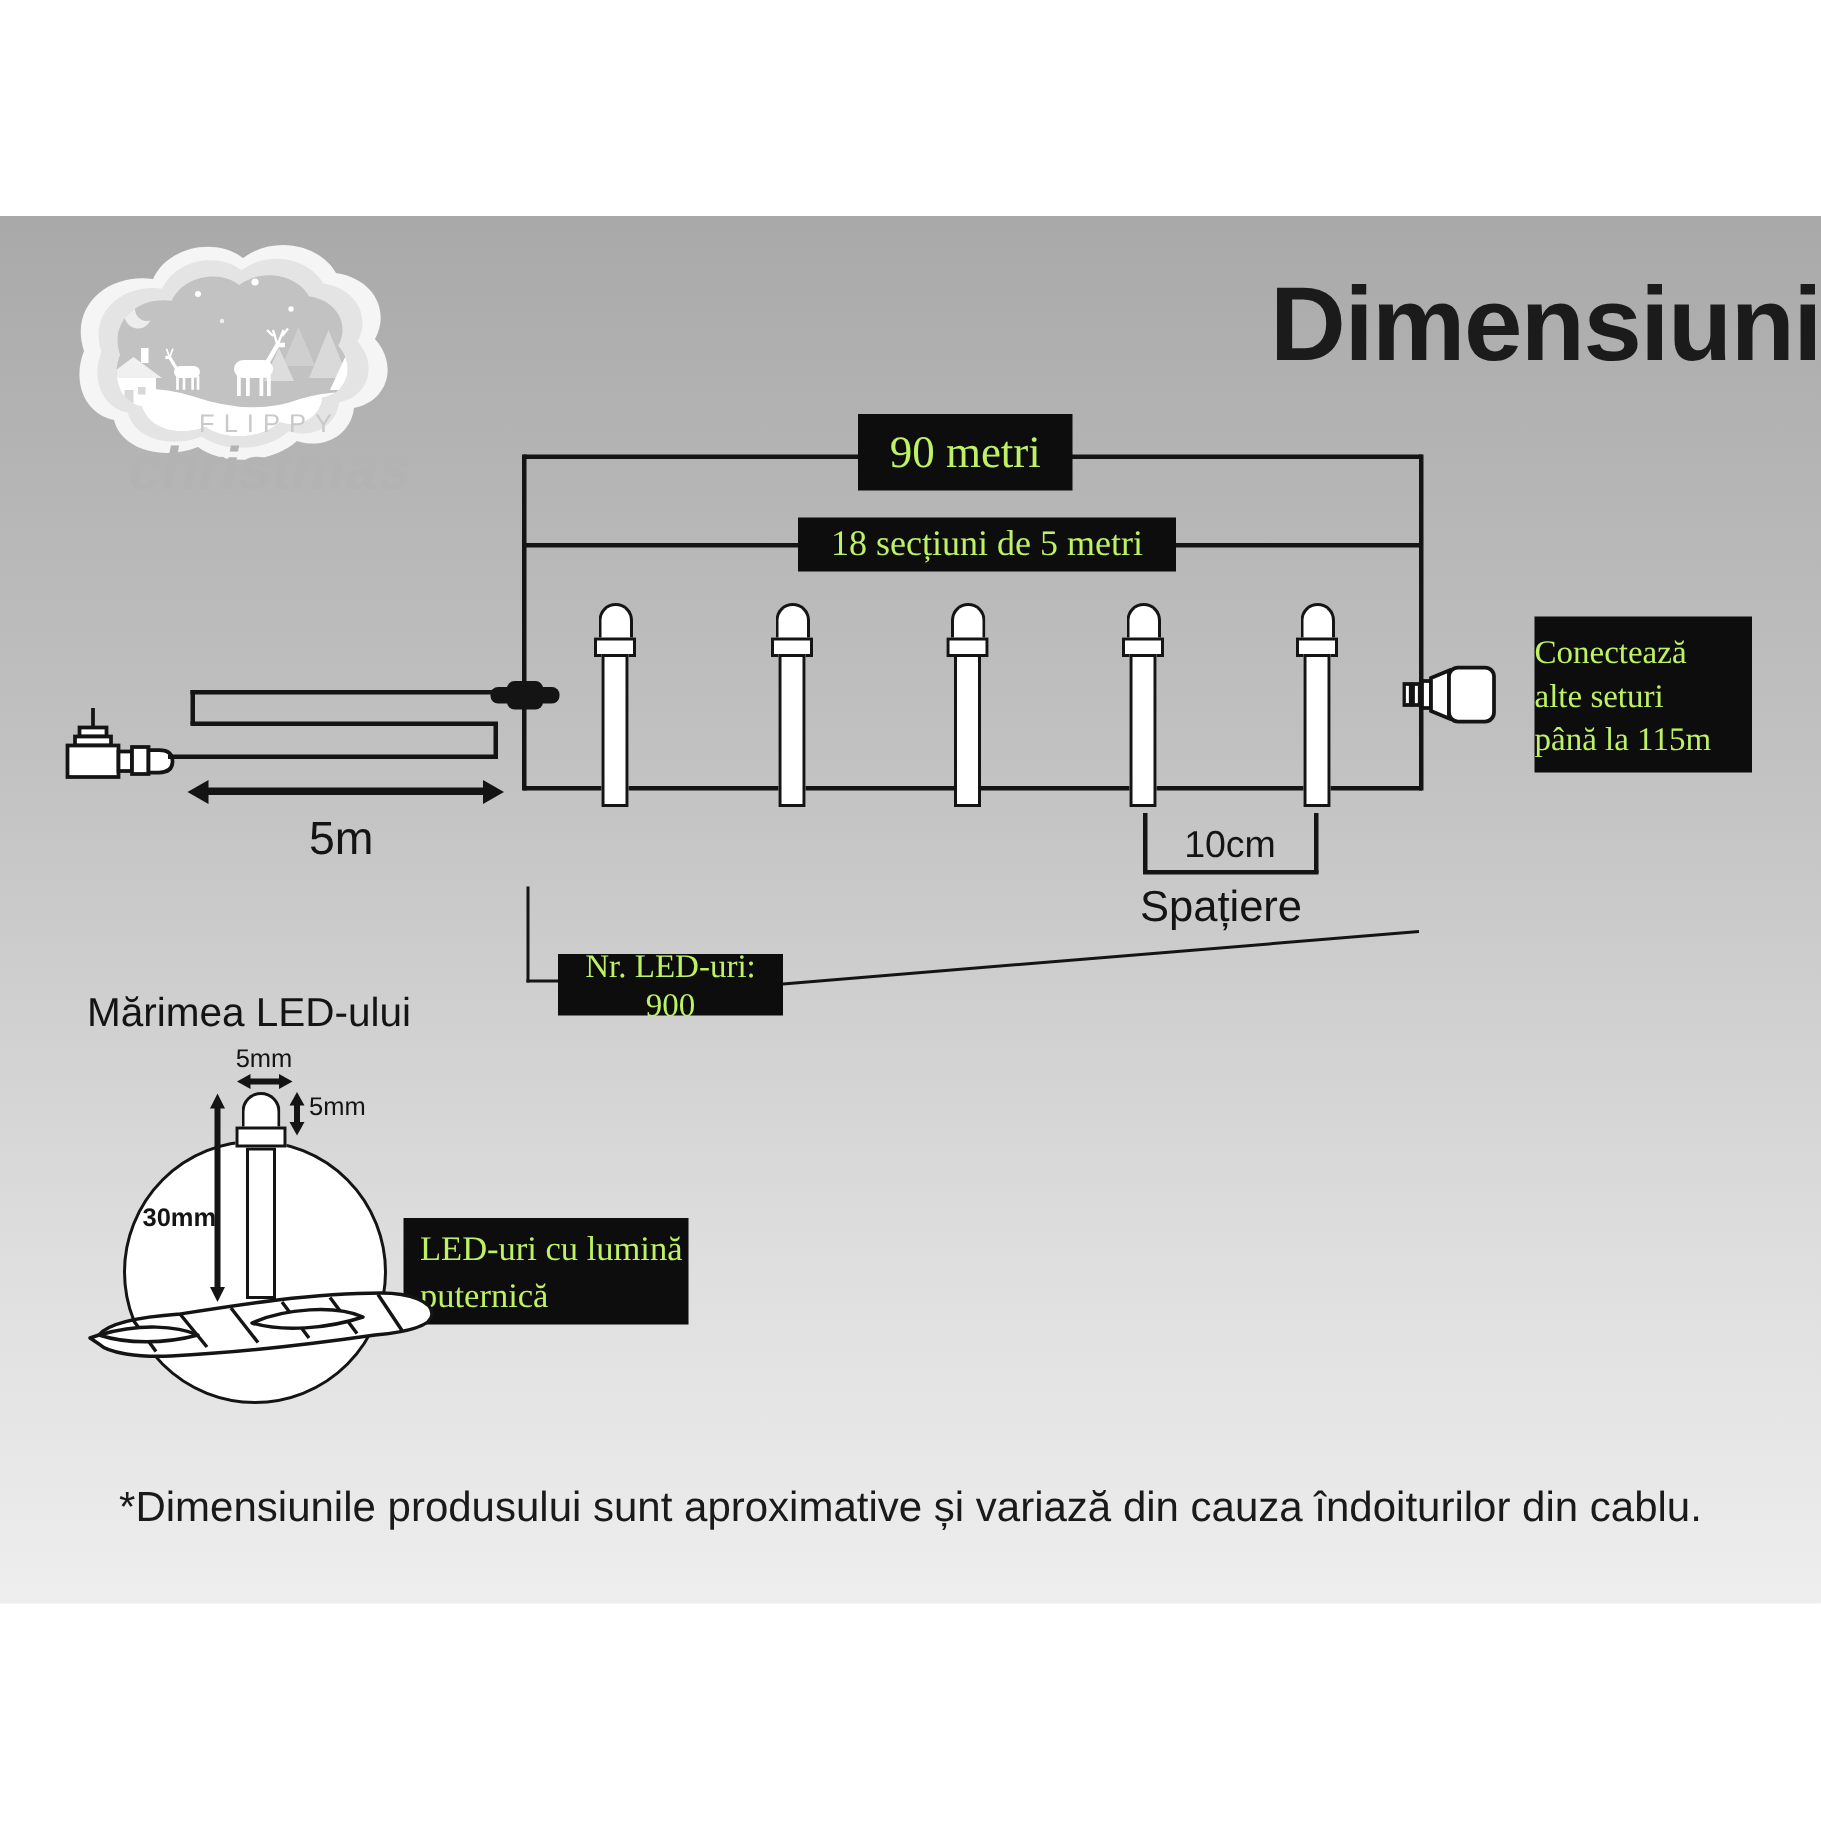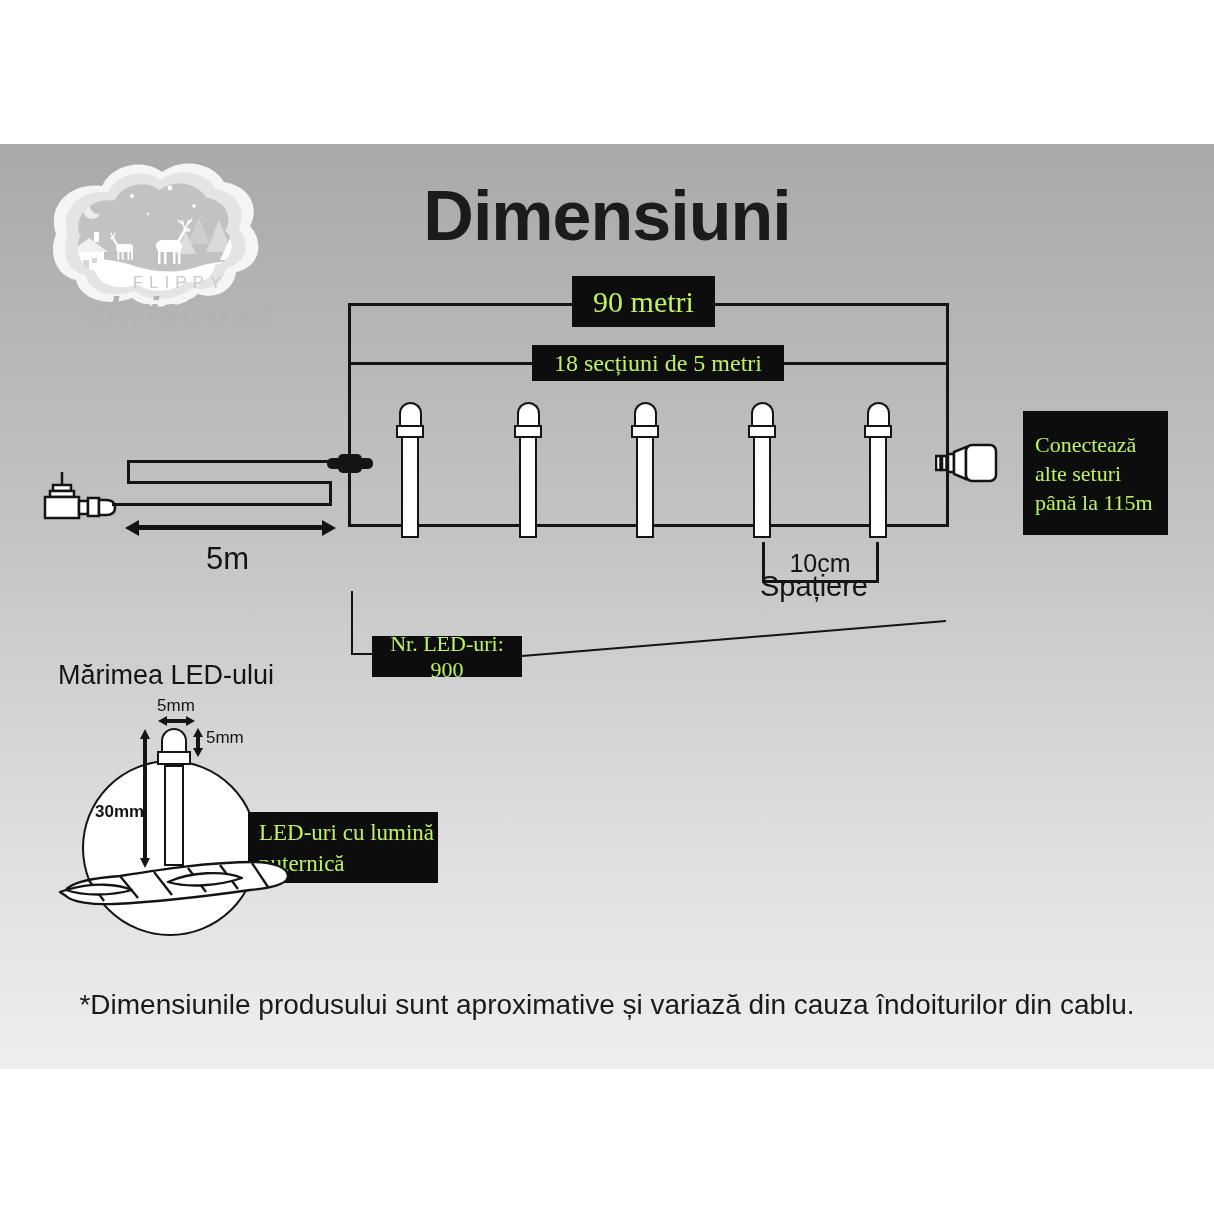--- a/index.html
+++ b/index.html
@@ -3,21 +3,21 @@
 <meta charset="utf-8">
 <style>
   html,body{margin:0;padding:0;}
   .stage{position:relative;width:1214px;height:1214px;background:#ffffff;overflow:hidden;
          font-family:"Liberation Sans","DejaVu Sans",sans-serif;color:#141414;}
   .stage *{box-sizing:border-box;}
   .abs{position:absolute;}
   .grayband{position:absolute;left:0;top:144px;width:1214px;height:925px;
             background:linear-gradient(180deg,#a9a9a9 0%,#c2c2c2 40%,#dedede 75%,#eeeeee 100%);}
   .ink{background:#141414;}
-  .page-title{position:absolute;left:0;right:0;top:176px;text-align:center;
+  .page-title{position:absolute;left:0;right:0;top:176px;text-align:right;
               font-size:70px;font-weight:bold;letter-spacing:-1px;color:#1b1b1b;}
   .blackbox{position:absolute;background:#0d0d0d;color:#bef264;display:flex;
             align-items:center;justify-content:center;text-align:center;font-family:Liberation Serif, serif;}
   .blackbox.lefttext{justify-content:flex-start;text-align:left;}
   
   .bulb{position:absolute;width:28px;height:136px;}
   .bulb .dome{position:absolute;left:2.5px;top:0;width:23px;height:25px;background:#fff;
               border:2.5px solid #141414;border-bottom:none;border-radius:12px 12px 0 0;}
   .bulb .collar{position:absolute;left:0;top:23px;width:28px;height:13px;background:#fff;
                 border:2.5px solid #141414;}
@@ -159,33 +159,33 @@
   <svg class="abs" style="left:935px;top:443px;" width="64" height="40" viewBox="0 0 64 40">
     <g fill="#ffffff" stroke="#141414" stroke-width="2.5">
       <rect x="1" y="13" width="4.5" height="14"></rect>
       <rect x="7" y="13" width="4.5" height="14"></rect>
       <rect x="13" y="11" width="6" height="18"></rect>
       <path d="M19,9 L31,4 L31,36 L19,31 Z"></path>
       <rect x="31" y="2" width="30" height="36" rx="6"></rect>
     </g>
   </svg>
 
-  <div class="blackbox lefttext" style="left:1023px;top:411px;width:145px;height:124px;font-size:22px;line-height:29px;padding-left:12px;">
+  <div class="blackbox lefttext" style="left:1023px;top:411px;width:145px;height:104px;font-size:22px;line-height:29px;padding-left:0;">
     <div>
       <div>Conectează</div>
       <div>alte seturi</div>
       <div>până la 115m</div>
     </div>
   </div>
 
   <div class="abs ink" style="left:762px;top:542px;width:2.5px;height:40px;"></div>
   <div class="abs ink" style="left:876px;top:542px;width:2.5px;height:40px;"></div>
   <div class="abs ink" style="left:762px;top:580px;width:117px;height:2.5px;"></div>
   <div class="mono-label center" style="position:absolute;left:770px;top:549px;width:100px;font-size:25px;">10cm</div>
-  <div class="mono-label center" style="position:absolute;left:714px;top:570px;width:200px;font-size:29px;">Spațiere</div>
+  <div class="mono-label center" style="position:absolute;left:714px;top:589px;width:200px;font-size:29px;">Spațiere</div>
 
   <div class="abs ink" style="left:351px;top:591px;width:2px;height:64px;"></div>
   <div class="abs ink" style="left:351px;top:653px;width:21px;height:2px;"></div>
   <div class="blackbox" style="left:372px;top:636px;width:150px;height:41px;font-size:22px;">
     <span>Nr. LED-uri: 900</span>
   </div>
   <svg class="abs" style="left:0;top:0;pointer-events:none;" width="1214" height="1214" viewBox="0 0 1214 1214">
     <line x1="522" y1="656" x2="946" y2="621" stroke="#141414" stroke-width="2"></line>
   </svg>
 
@@ -205,21 +205,21 @@
 
   <div class="abs" style="left:161px;top:728px;width:26px;height:26px;background:#fff;border:2.5px solid #141414;border-bottom:none;border-radius:13px 13px 0 0;"></div>
   <div class="abs" style="left:157px;top:751px;width:34px;height:14px;background:#fff;border:2.5px solid #141414;"></div>
   <div class="abs" style="left:164px;top:765px;width:20px;height:101px;background:#fff;border:2.5px solid #141414;"></div>
 
   <div class="abs ink" style="left:196px;top:734px;width:4px;height:16px;"></div>
   <div class="tri" style="left:192.5px;top:728px;border-left:5.5px solid transparent;border-right:5.5px solid transparent;border-bottom:9px solid #141414;"></div>
   <div class="tri" style="left:192.5px;top:748px;border-left:5.5px solid transparent;border-right:5.5px solid transparent;border-top:9px solid #141414;"></div>
   <div class="mono-label" style="position:absolute;left:206px;top:728px;font-size:17px;">5mm</div>
 
-  <div class="blackbox lefttext" style="left:248px;top:812px;width:190px;height:71px;font-size:23px;line-height:31px;padding-left:11px;align-items:center;">
+  <div class="blackbox lefttext" style="left:269px;top:812px;width:190px;height:71px;font-size:23px;line-height:31px;padding-left:11px;align-items:center;">
     <div>
       <div>LED-uri cu lumină</div>
       <div>puternică</div>
     </div>
   </div>
 
   <svg class="abs" style="left:58px;top:852px;" width="238" height="58" viewBox="0 0 238 58">
     <g fill="#ffffff" stroke="#141414" stroke-width="2.3" stroke-linejoin="round">
       <path d="M8,38 C14,30 34,26 62,24 C100,18 150,10 196,10 C216,10 230,16 230,24 C230,32 214,36 192,38 C150,44 96,50 56,52 C34,53 14,50 8,44 L2,40 Z"></path>
       <path d="M30,27 L46,49"></path>

